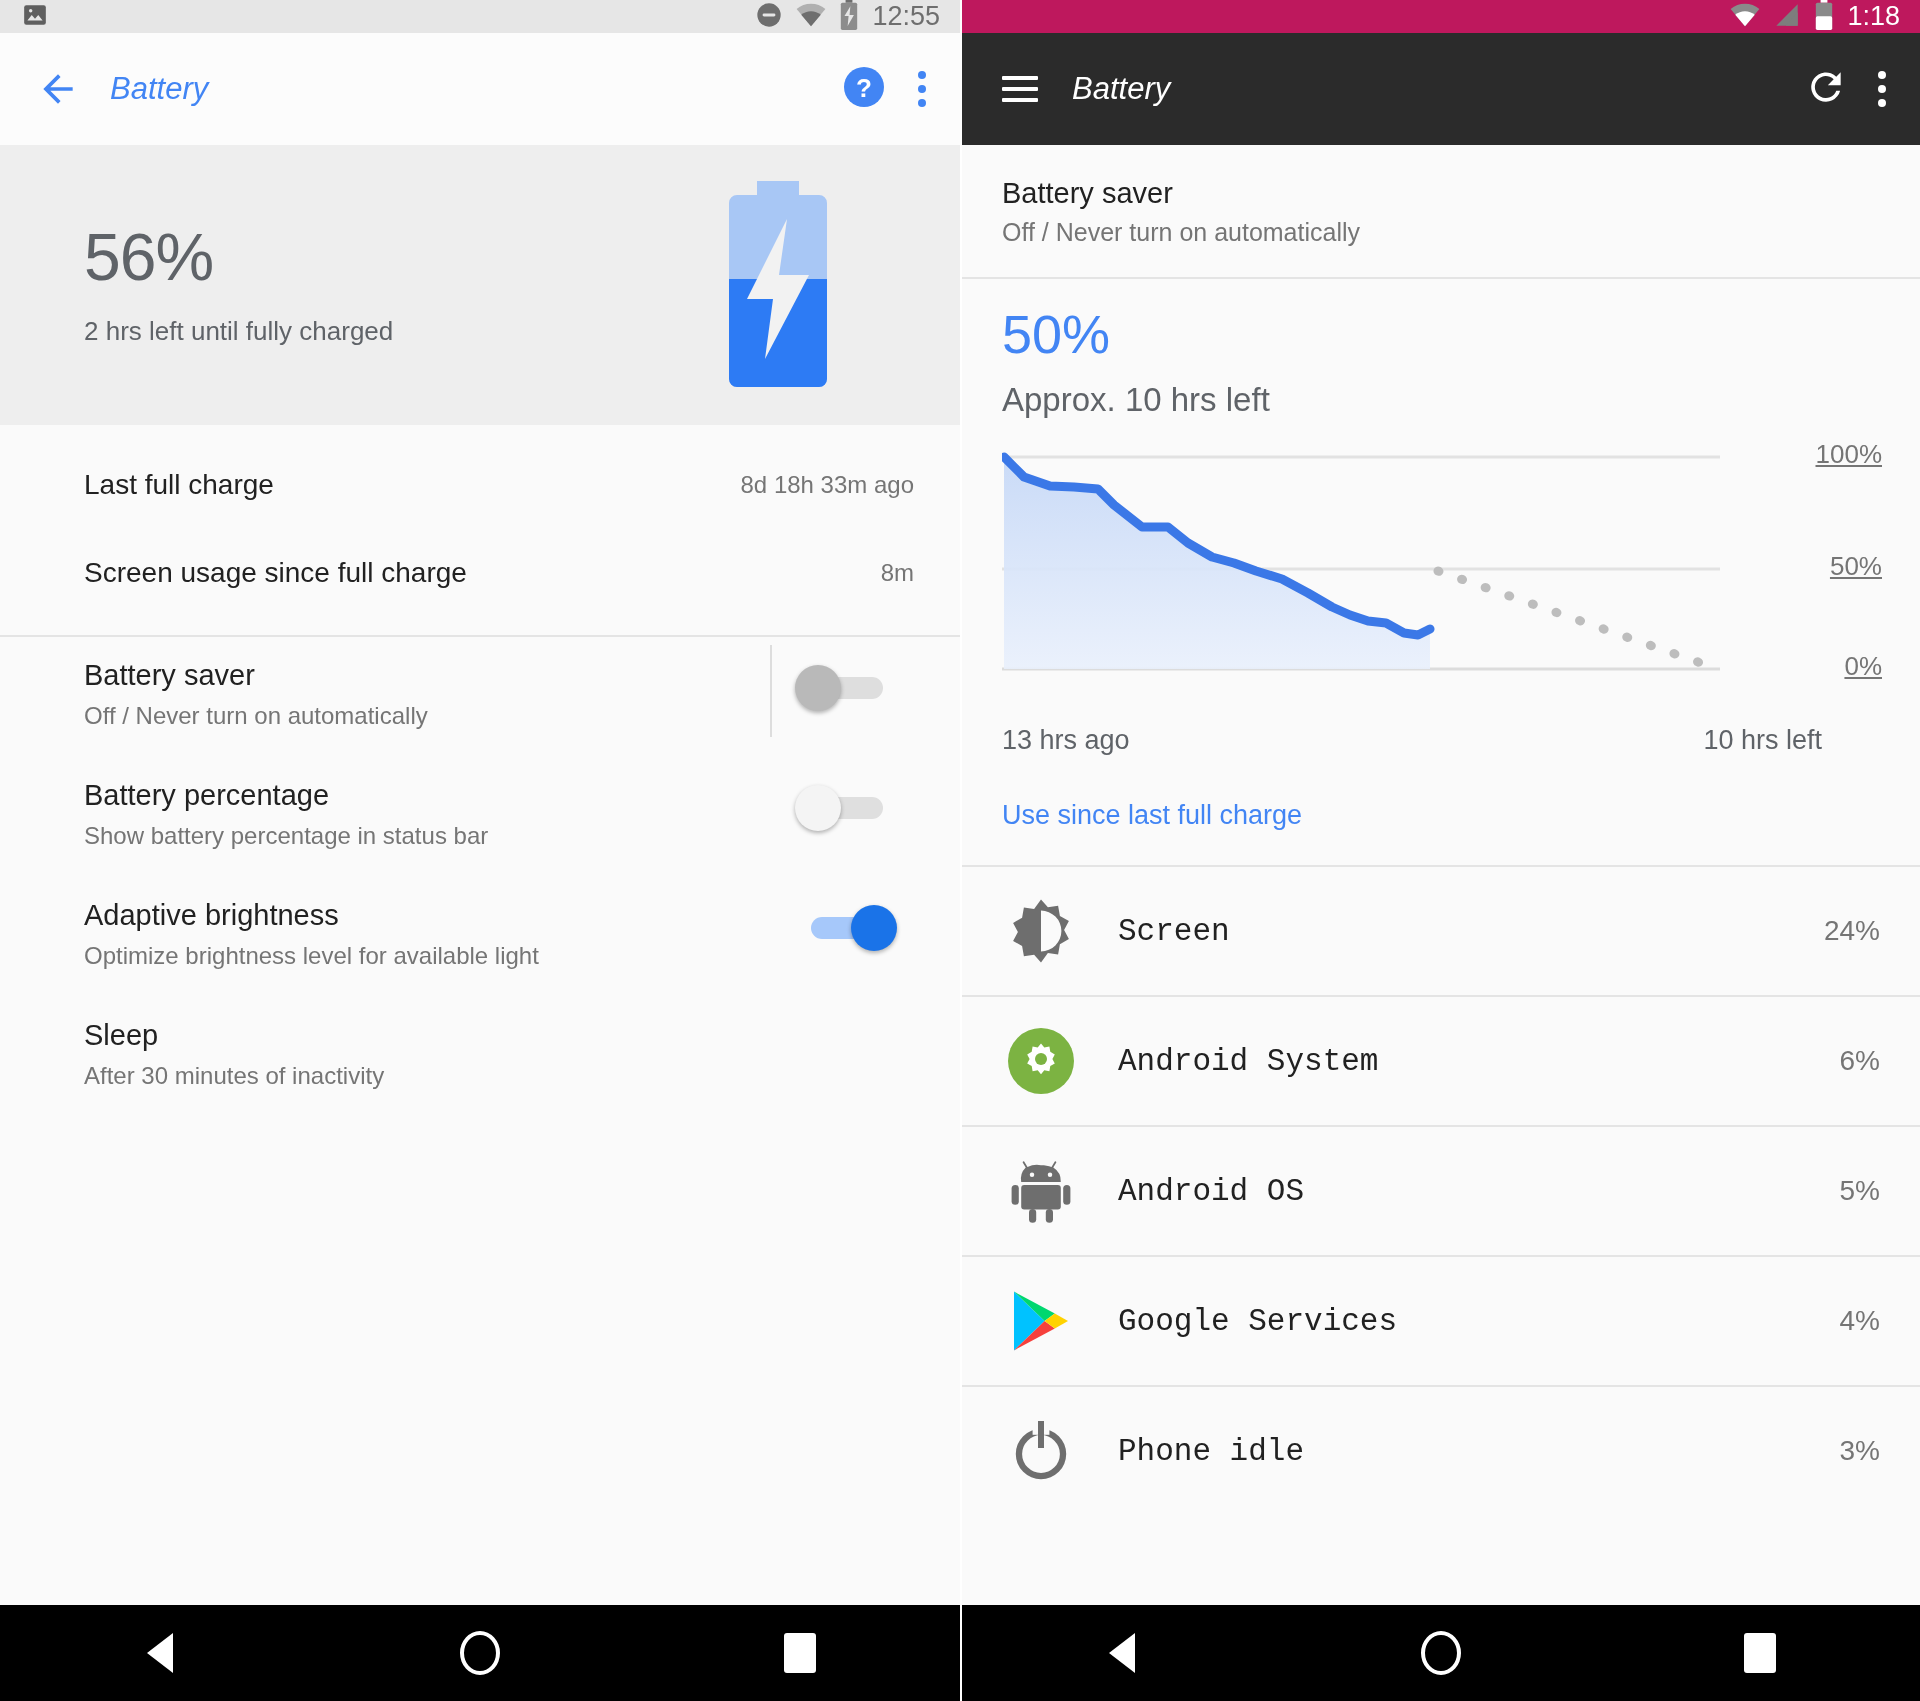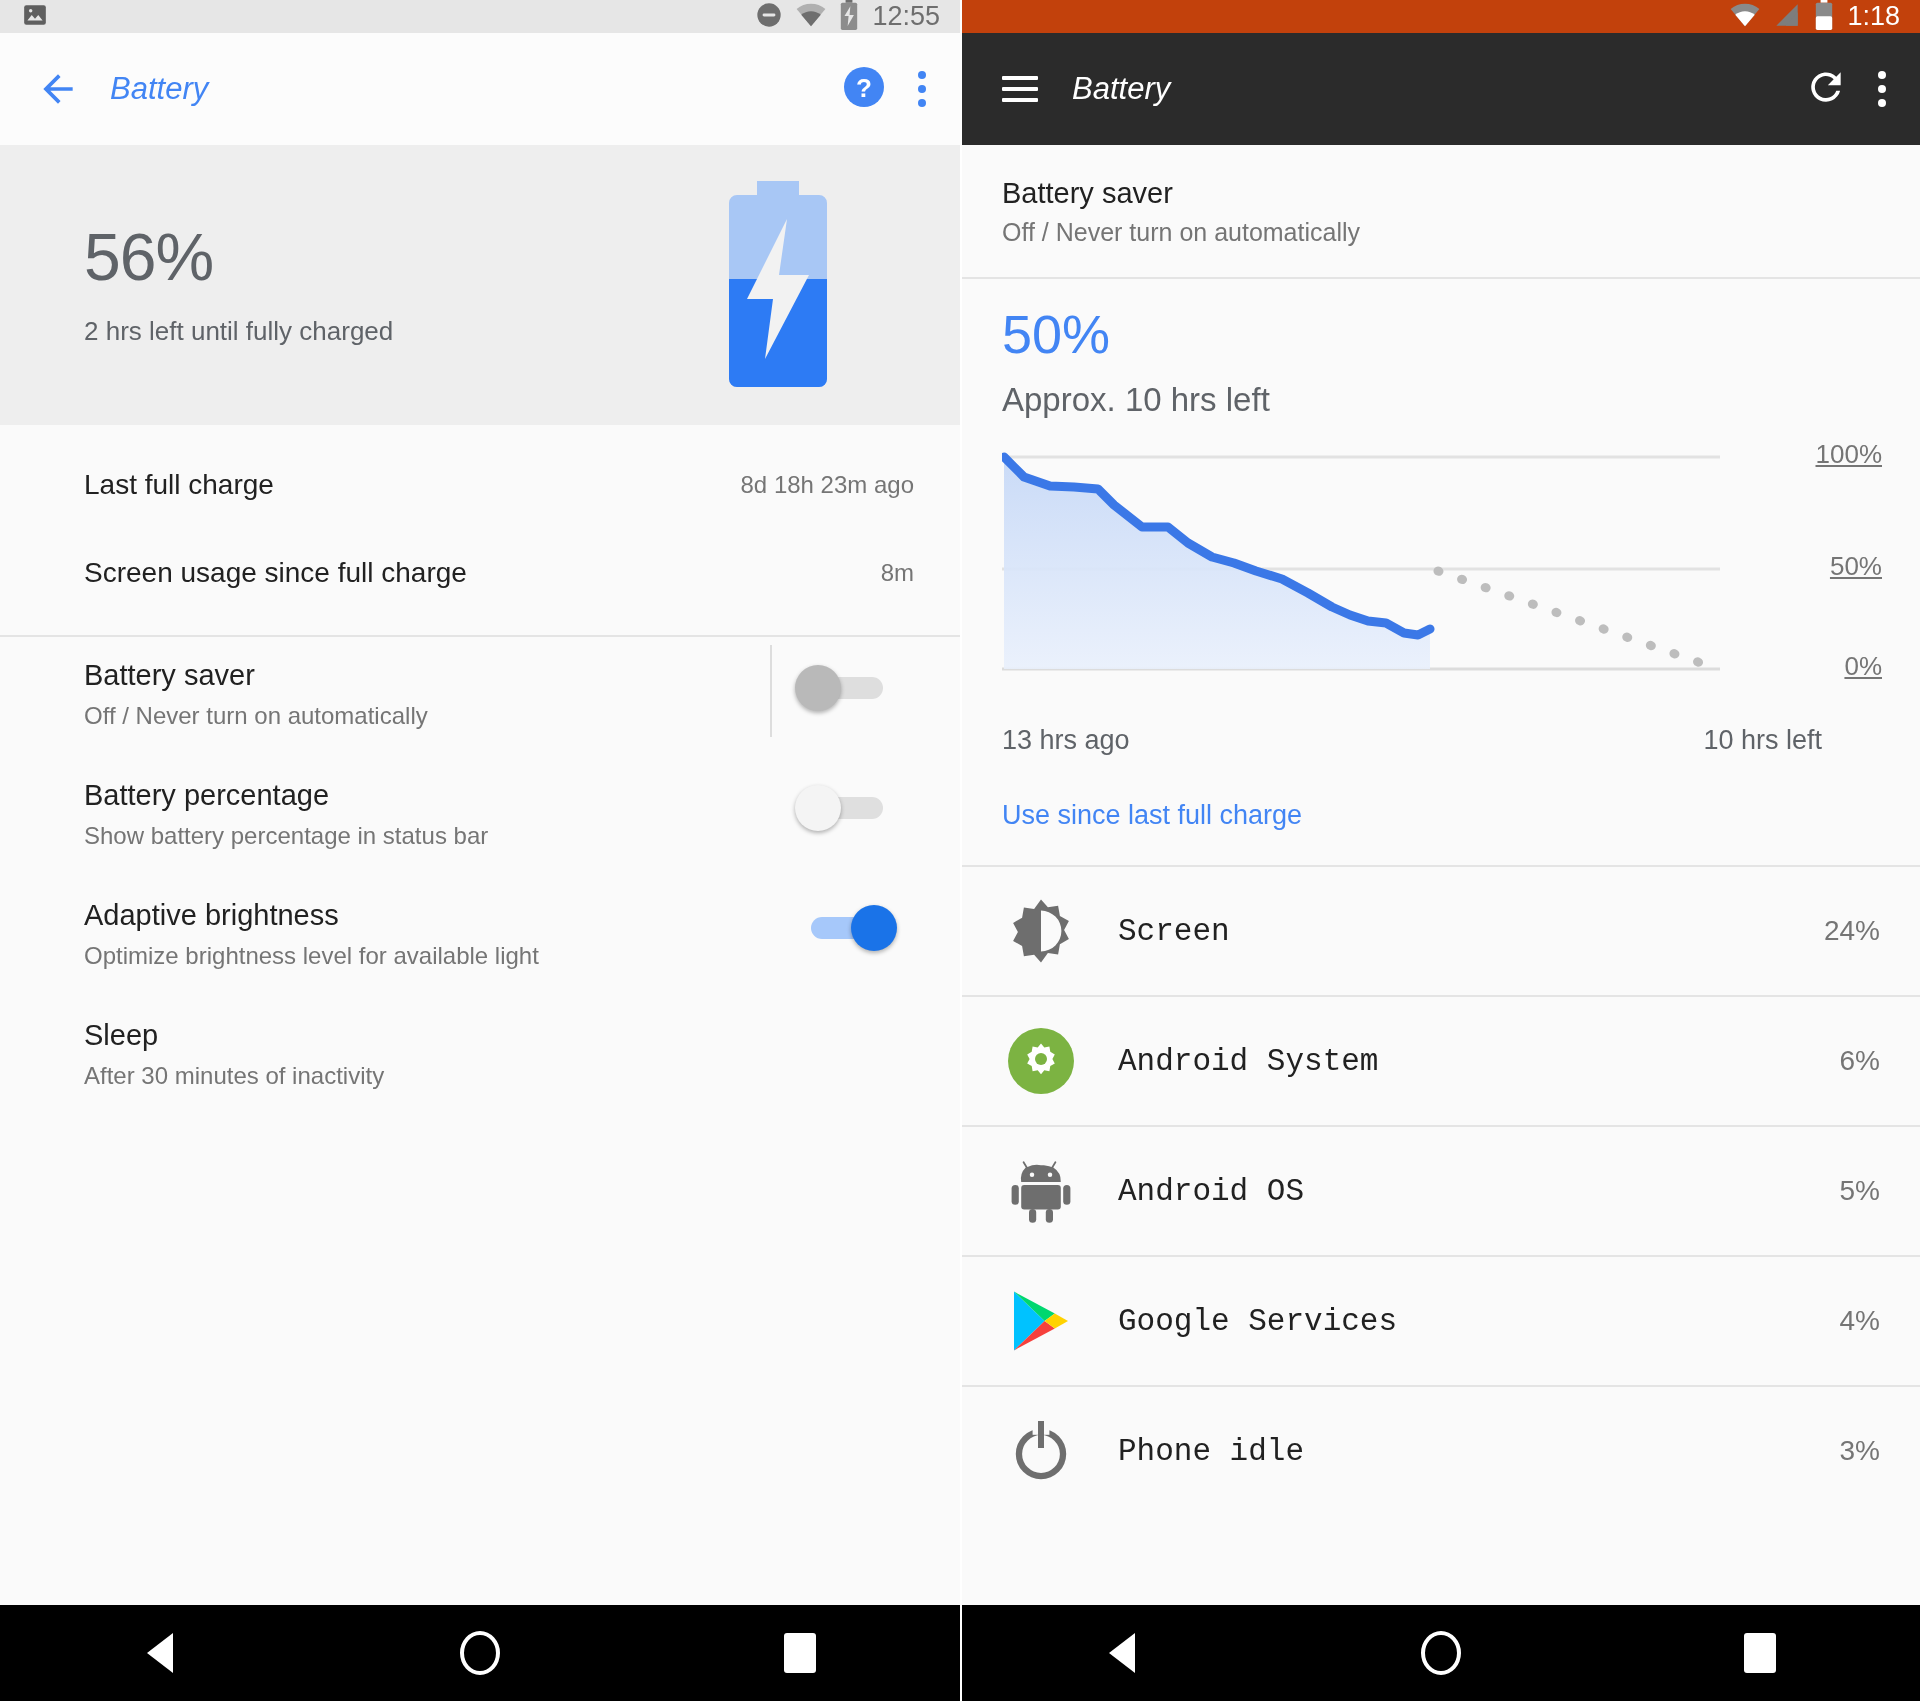--- a/index.html
+++ b/index.html
@@ -12,21 +12,21 @@
   .screen { position:relative; width:1920px; height:1701px; display:flex; }
 
   
   .phone { position:relative; height:1701px; display:flex; flex-direction:column; }
   .phone-left  { width:960px; background:#fafafa; }
   .phone-right { width:960px; background:#fafafa; border-left:2px solid #ffffff; }
 
   
   .statusbar { height:33px; display:flex; align-items:center; flex:none; }
   .sb-light { background:#e6e6e6; color:#6e6e6e; }
-  .sb-dark  { background:#c2410c; color:#ffffff;justify-content:center; }
+  .sb-dark  { background:#be185d; color:#ffffff;justify-content:center; }
   .sb-left-icons { display:flex; align-items:center; padding-left:22px; gap:10px; }
   .sb-spacer { flex:1; }
   .sb-right-icons { display:flex; align-items:center; gap:13px; padding-right:20px; }
   .sb-time { font-size:27px; letter-spacing:0px; font-weight:400; }
   .sb-dark .sb-time { color:#ffffff; }
 
   
   .appbar { height:112px; display:flex; align-items:center; flex:none; }
   .appbar-light { background:#fcfcfc; box-shadow:0 1px 0 #e3e3e3; }
   .appbar-dark  { background:#2b2b2b; }
@@ -202,21 +202,21 @@
               <rect x="0" y="52" width="75" height="58" fill="#2d7bf4"></rect>
             </g>
             <path d="M42 22L22 62h13l-4 30 22-42H38z" fill="#f2f2f2"></path>
           </svg>
         </div>
       </div>
 
       <div class="list-block">
         <div class="row">
           <span class="row-label">Last full charge</span>
-          <span class="row-value">8d 18h 23m ago</span>
+          <span class="row-value">8d 18h 33m ago</span>
         </div>
         <div class="row">
           <span class="row-label">Screen usage since full charge</span>
           <span class="row-value">8m</span>
         </div>
       </div>
       <div class="divider"></div>
 
 
       <div class="setting">

